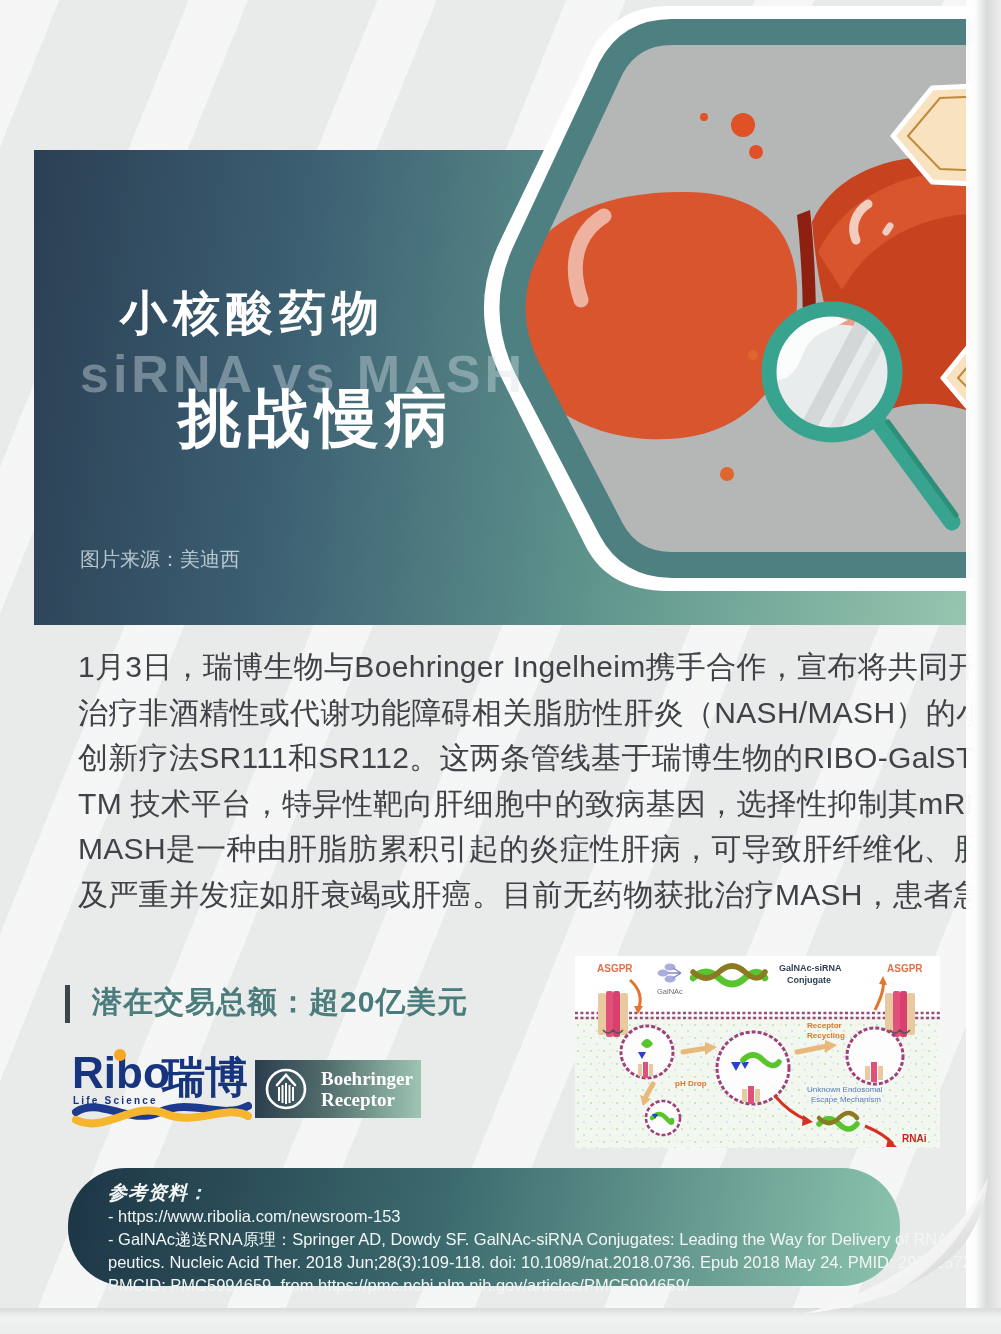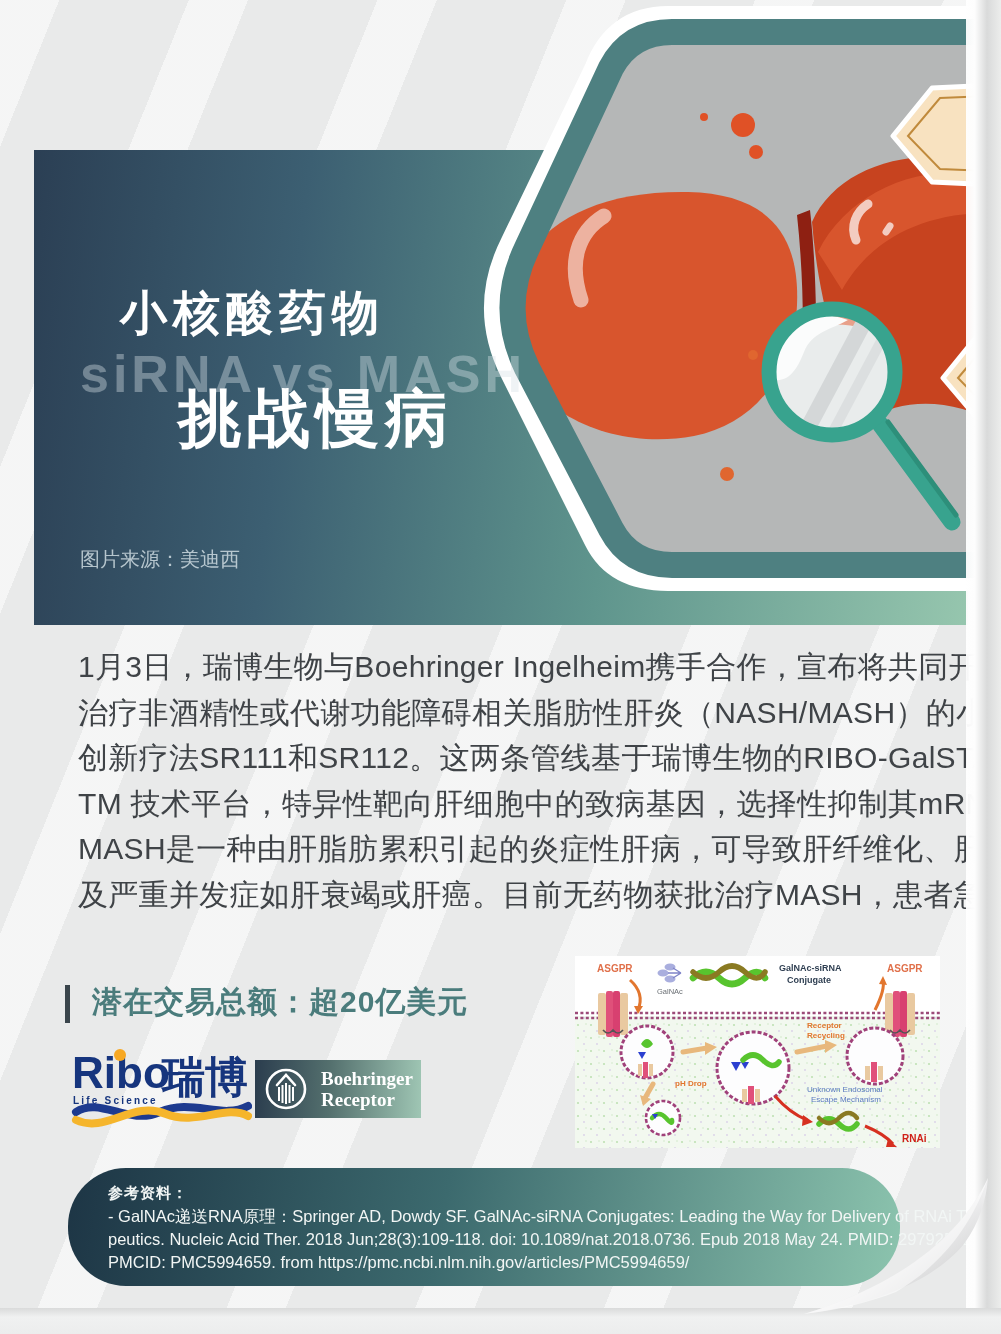--- a/index.html
+++ b/index.html
@@ -52,21 +52,21 @@
   .bi-text{ margin-left:12px; color:#ffffff; font-family:"Liberation Serif","DejaVu Serif",serif;
     font-size:19px; font-weight:bold; line-height:21px; white-space:nowrap;}
   
   .diagram{ left:575px; top:956px; width:365px; height:192px; background:#ffffff;}
   
   .footer{
     left:68px; top:1168px; width:832px; height:118px; border-radius:58px;
     background:linear-gradient(100deg,#1d3545 0%,#3c6a6e 45%,#8cc4ae 100%);
     color:#f2f6f5; padding:12px 0 0 40px; box-sizing:border-box; z-index:4;
   }
-  .footer .hd{ font-size:15px; font-weight:bold; line-height:25px; letter-spacing:1px;}
+  .footer .hd{ font-size:19px; font-weight:bold; line-height:25px; letter-spacing:1px;font-style:italic;}
   .footer .rf{ font-size:16.5px; line-height:23px; white-space:nowrap;}
   
   .edge-right{
     left:966px; top:0; width:35px; height:1334px; z-index:6;
     background:linear-gradient(to right,rgba(255,255,255,0.95) 0%,#fdfdfd 25%,#d9dada 60%,#ecedec 100%);
   }
   .edge-bottom{
     left:0; top:1308px; width:1001px; height:26px; z-index:6;
     background:linear-gradient(to bottom,#d9dada 0%,#f0f1f1 35%,#eceded 100%);
   }
@@ -286,20 +286,21 @@
       <path d="M 244 168 Q 254 158 264 168 T 282 168" stroke="#58c42e" stroke-width="5.5" fill="none" stroke-linecap="round"></path>
       <path d="M 244 162 Q 254 172 264 162 T 282 162" stroke="#8a7a22" stroke-width="4.5" fill="none" stroke-linecap="round"></path>
     </g>
     <path d="M 290 170 C 302 175 312 181 318 188" stroke="#d63020" stroke-width="3" fill="none"></path>
     <path d="M 313 183 L 322 191 L 311 191 Z" fill="#d63020"></path>
     <text x="327" y="186" font-size="10" font-weight="bold" fill="#d02018">RNAi</text>
   </svg>
 
   <div class="abs footer">
     <div class="hd">参考资料：</div>
+    <div class="rf">-  https://www.ribolia.com/newsroom-153</div>
     <div class="rf">-  GalNAc递送RNA原理：Springer AD, Dowdy SF. GalNAc-siRNA Conjugates: Leading the Way for Delivery of RNAi Thera-</div>
     <div class="rf">peutics. Nucleic Acid Ther. 2018 Jun;28(3):109-118. doi: 10.1089/nat.2018.0736. Epub 2018 May 24. PMID: 29792572;</div>
     <div class="rf">PMCID: PMC5994659. from https://pmc.ncbi.nlm.nih.gov/articles/PMC5994659/</div>
   </div>
 
   <div class="abs edge-right"></div>
   <div class="abs edge-bottom"></div>
 
   <svg class="abs curl" viewBox="0 0 221 182" xmlns="http://www.w3.org/2000/svg">
     <defs>

